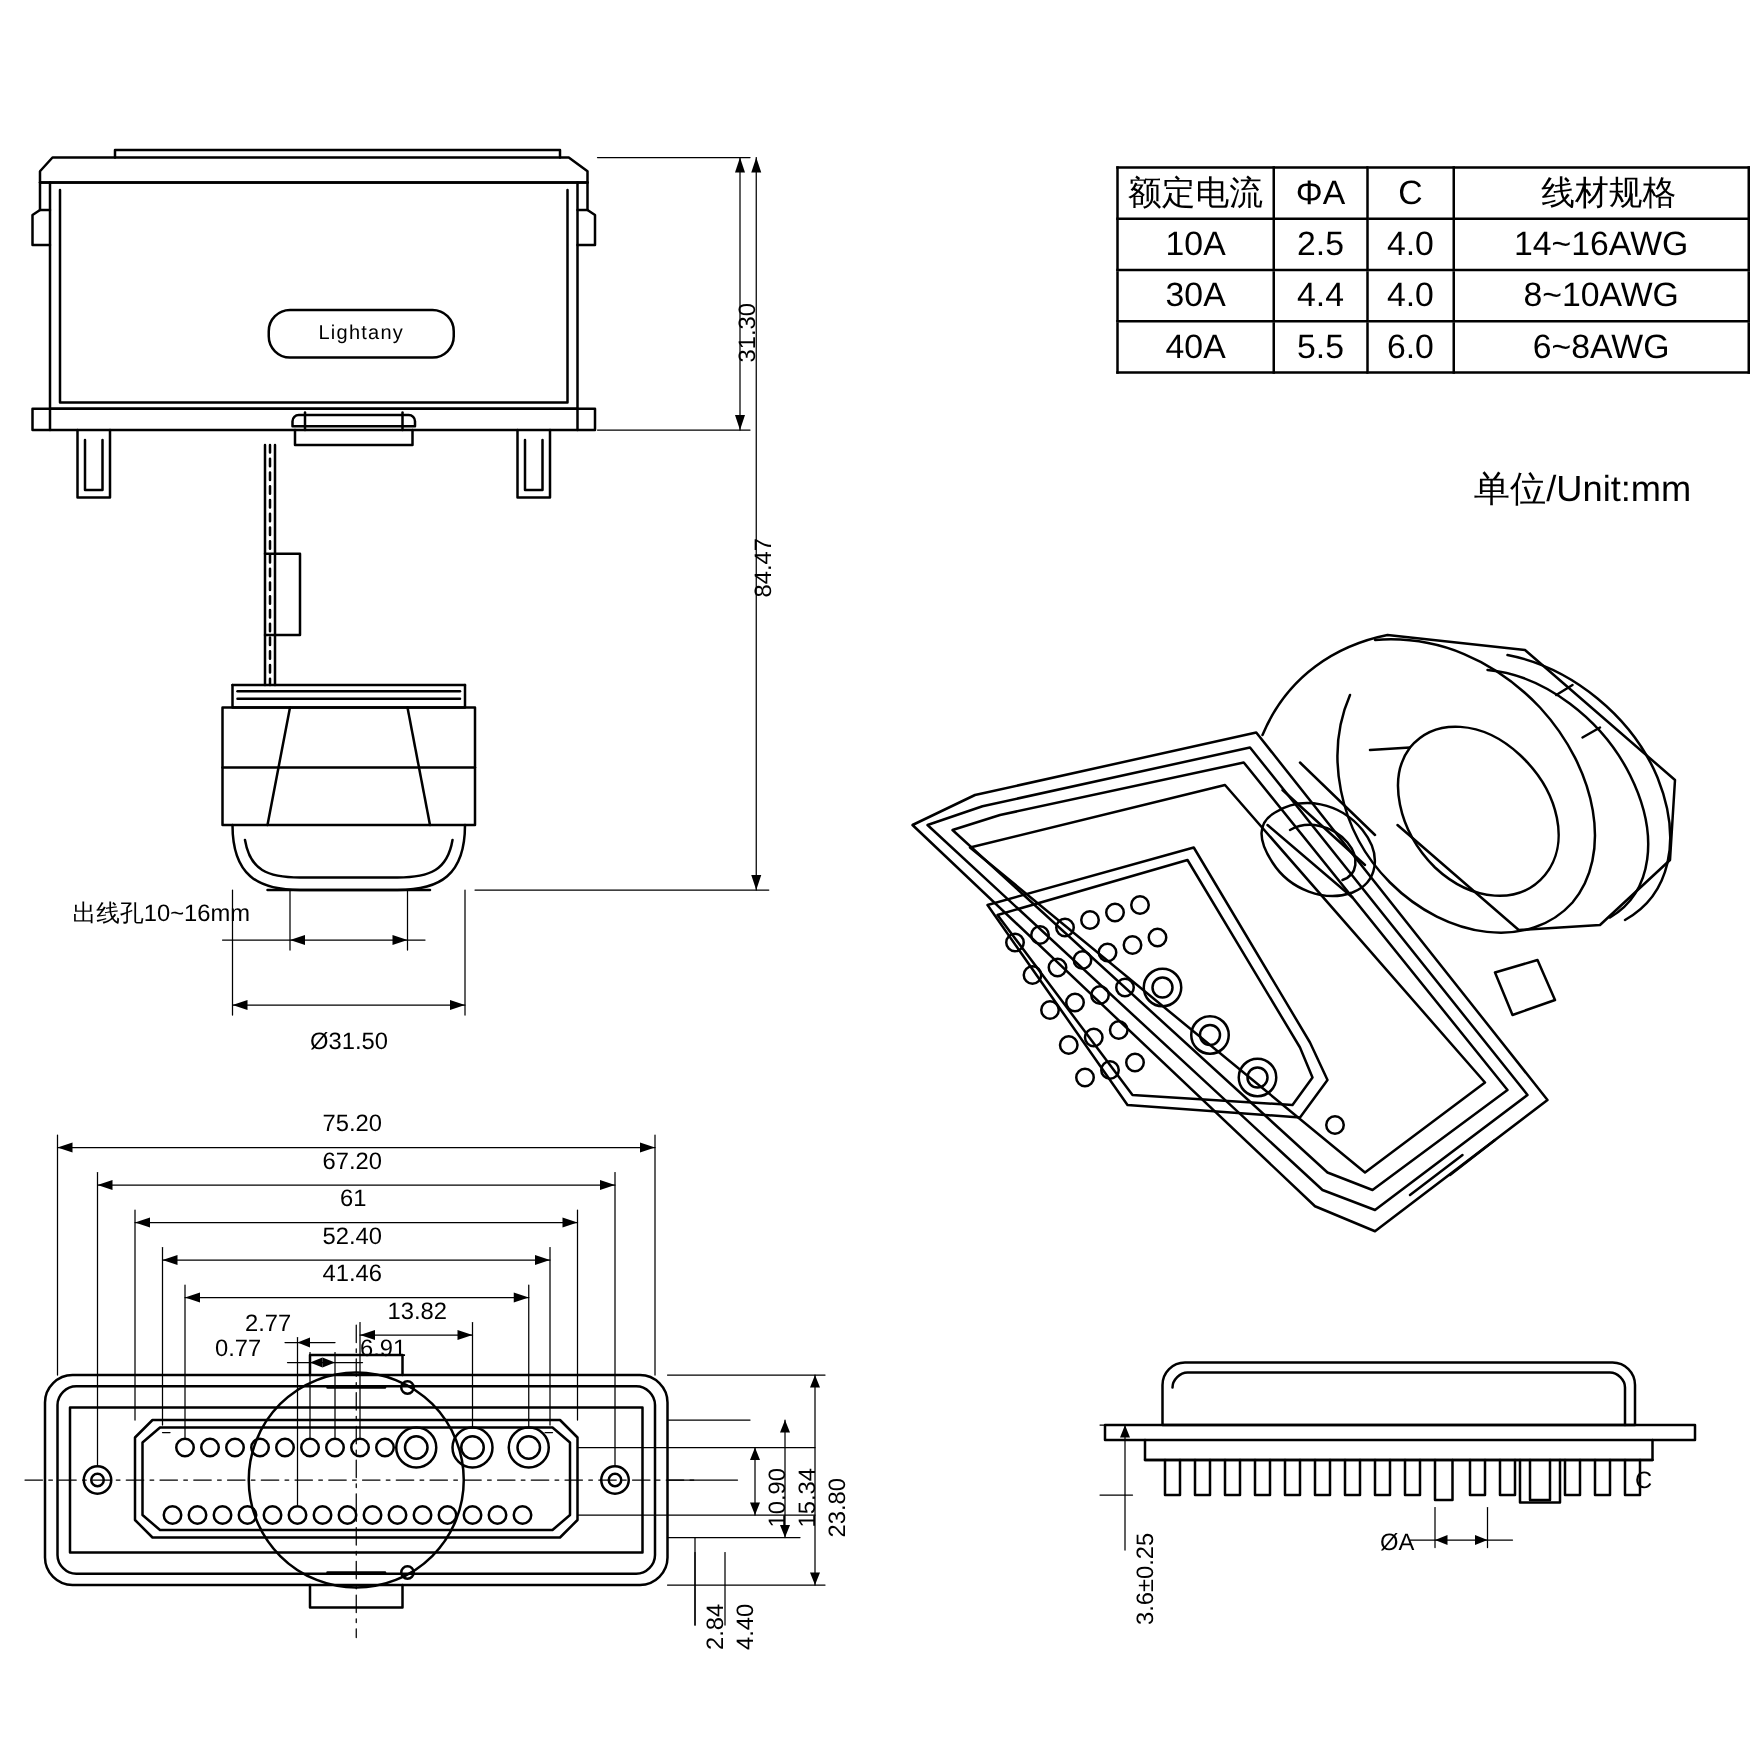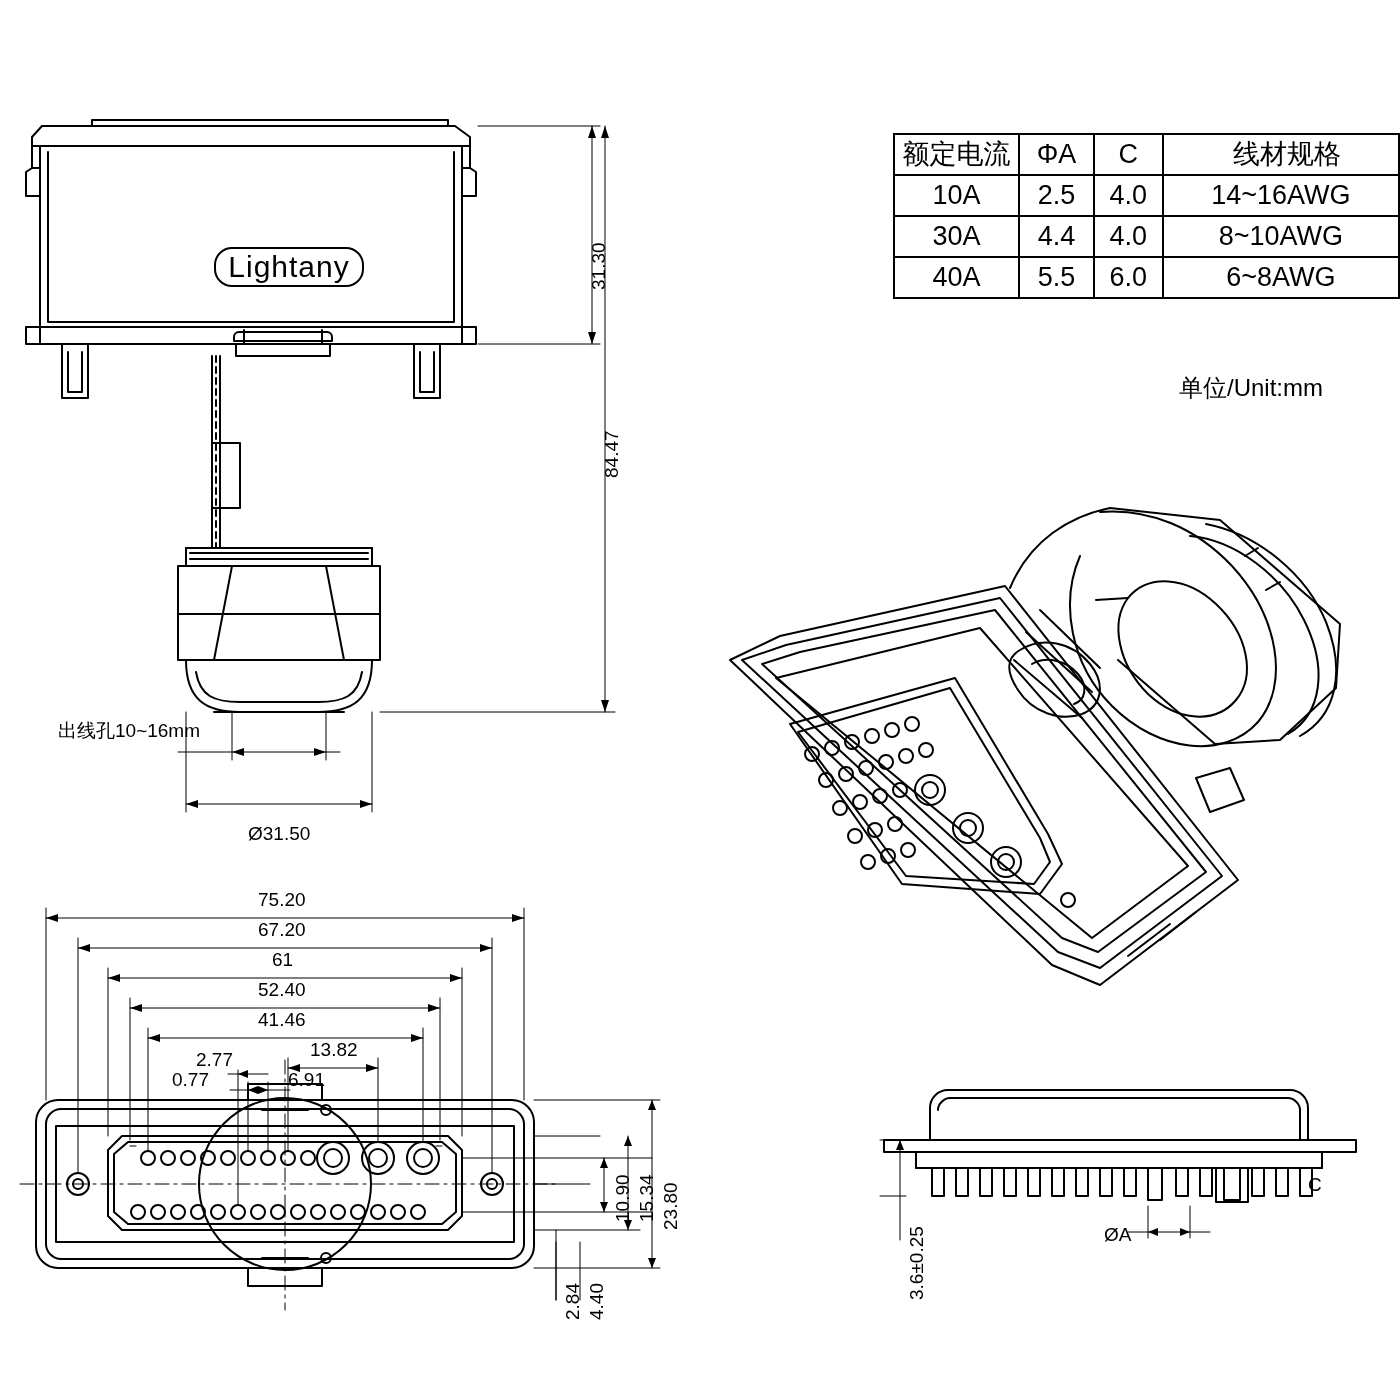--- a/index.html
+++ b/index.html
@@ -10,28 +10,28 @@
 
   
   .spec-table{position:absolute;left:893px;top:133px;border-collapse:collapse;}
   .spec-table td{border:2px solid #000;text-align:center;
       font-size:27px;line-height:1.0;padding:6px 4px;font-family:"Liberation Sans",sans-serif;}
   .spec-table .c0{width:118px;}
   .spec-table .c1{width:66px;}
   .spec-table .c2{width:60px;}
   .spec-table .c3{width:218px;padding-left:16px;}
   .spec-table tr.head td{font-weight:400;}
-  .unit-note{position:absolute;left:1179px;top:372px;font-size:24px;}
+  .unit-note{position:absolute;left:1179px;top:372px;font-size:29px;}
 
   .lbl{position:absolute;font-size:19px;color:#000;white-space:nowrap;}
   .lbl.rot{transform-origin:0 0;transform:rotate(-90deg);}
   .brand{position:absolute;left:214px;top:247px;width:146px;height:36px;
       border:2px solid #000;border-radius:18px;
       display:flex;align-items:center;justify-content:center;
-      font-size:30px;letter-spacing:1px;}
+      font-size:16px;letter-spacing:1px;}
 </style>
 </head>
 <body>
 
 <div class="stage">
 
 <svg viewBox="0 0 1400 1400" xmlns="http://www.w3.org/2000/svg">
   <g fill="none" stroke="#000" stroke-width="2" stroke-linejoin="round" stroke-linecap="round">
 
   <g>

